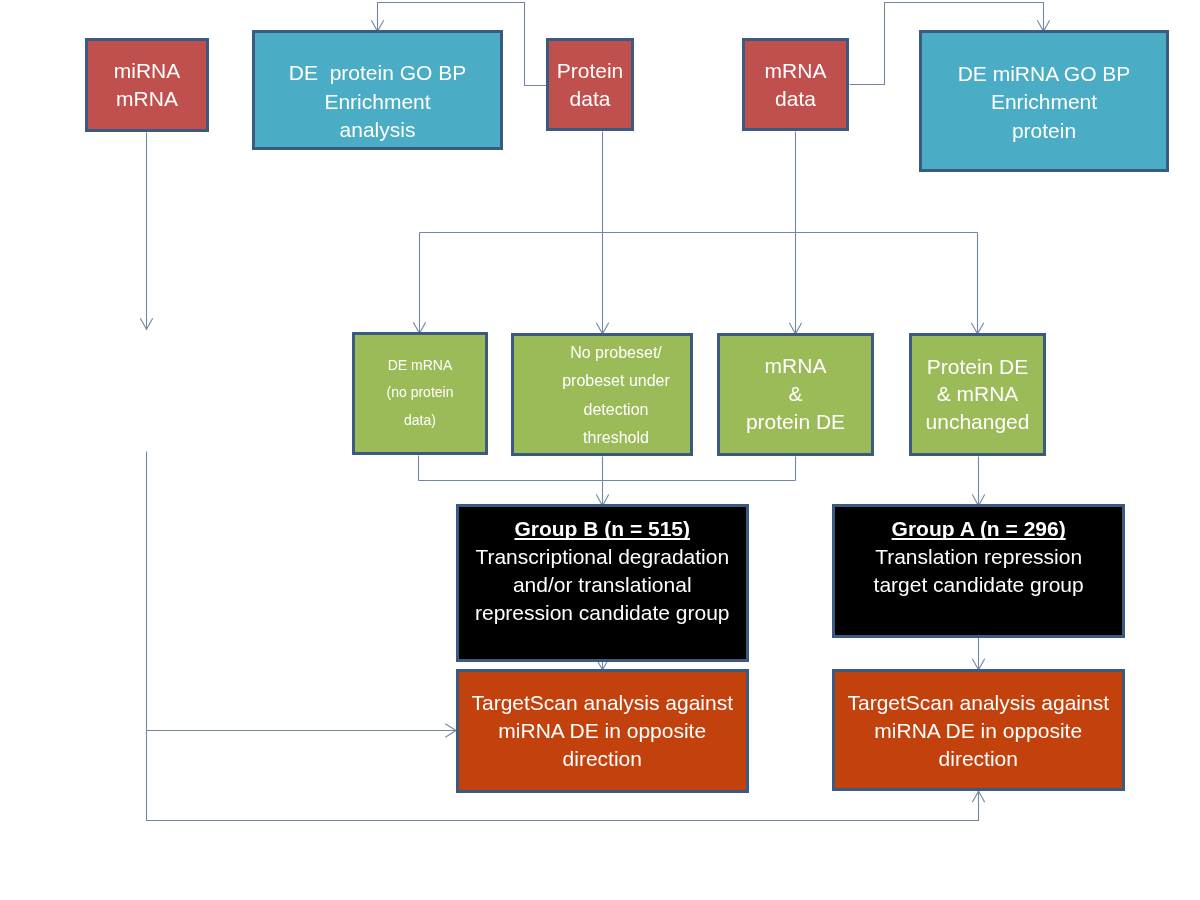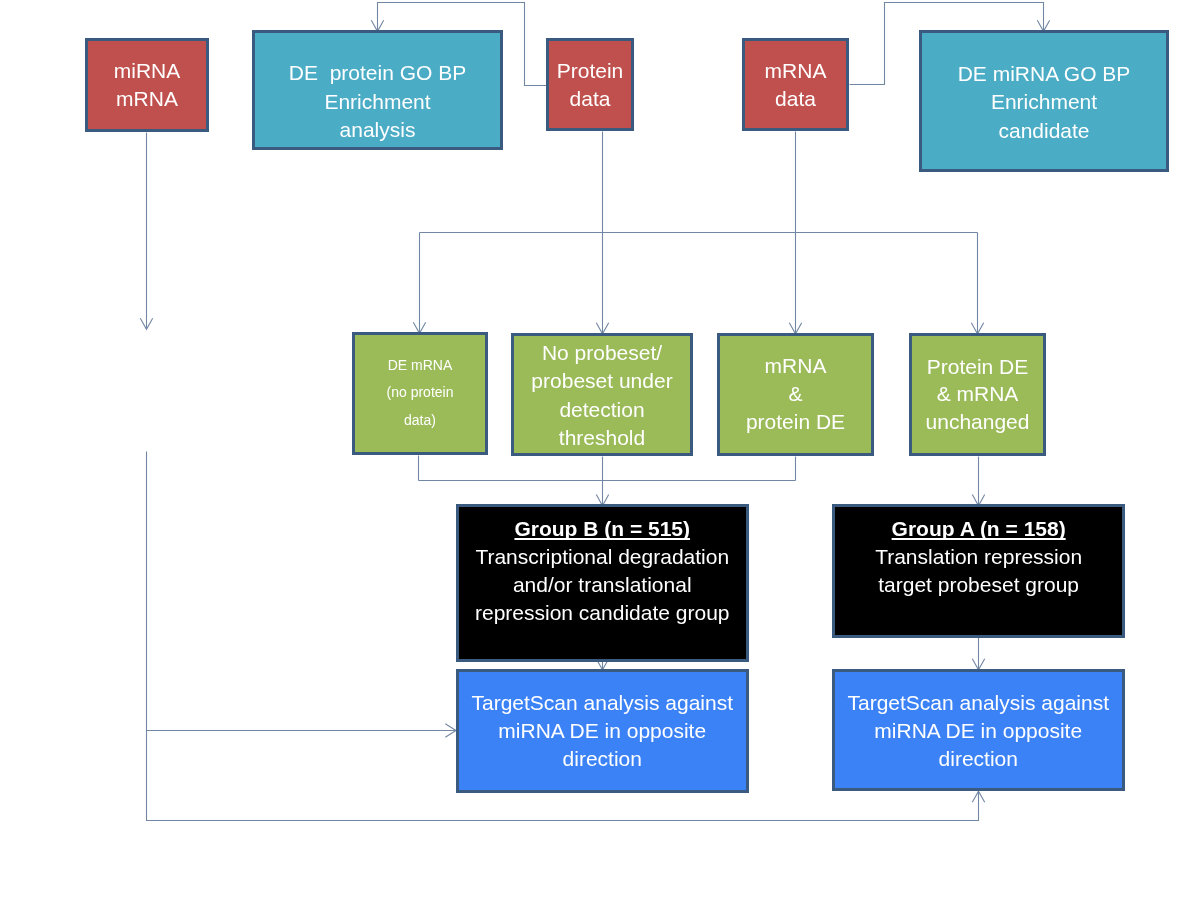--- a/index.html
+++ b/index.html
@@ -7,21 +7,21 @@
   body{width:1200px;height:900px;background:#ffffff;overflow:hidden;
        font-family:"Liberation Sans",sans-serif;}
   #canvas{position:relative;width:1200px;height:900px;background:#ffffff;}
   svg.wires{position:absolute;left:0;top:0;width:1200px;height:900px;pointer-events:none;}
   .node{position:absolute;box-sizing:border-box;color:#ffffff;text-align:center;}
   .node .txt{display:block;width:100%;white-space:pre-wrap;font-size:21px;line-height:28px;}
   .n-red,.n-cyan,.n-green,.n-blue{border:3.5px solid #3A5A80;}
   .n-red{background:#C0504D;}
   .n-cyan{background:#4BACC6;}
   .n-green{background:#9BBB59;}
-  .n-blue{background:#3b82f6;}
+  .n-blue{background:#c2410c;}
   .n-black{background:#000000;border:3.4px solid #3A5A80;}
   .n-black .head{display:block;width:100%;font-weight:bold;text-decoration:underline;
                  text-underline-offset:1.5px;text-decoration-thickness:2px;text-decoration-skip-ink:none;
                  font-size:21px;line-height:28px;}
   .n-black .txt{line-height:28px;text-align:center;}
 </style>
 </head>
 <body>
 
 <div id="canvas">
@@ -90,32 +90,32 @@
   </div>
 
   <div class="node n-red" style="left:742px;top:38px;width:107px;height:93px;padding-top:15.5px;">
     <span class="txt">mRNA
 data</span>
   </div>
 
   <div class="node n-cyan" style="left:919px;top:30px;width:250px;height:142px;padding-top:26.9px;">
     <span class="txt" style="line-height:28.5px;">DE miRNA GO BP
 Enrichment
-candidate</span>
+protein</span>
   </div>
 
 
   <div class="node n-green" style="left:352px;top:332px;width:136px;height:123px;padding-top:16.6px;">
     <span class="txt" style="font-size:14px;line-height:27.5px;">DE mRNA
 (no protein
 data)</span>
   </div>
 
   <div class="node n-green" style="left:511px;top:333px;width:182px;height:123px;padding-top:2.6px;">
-    <span class="txt" style="font-size:21px;line-height:28.6px;">No probeset/
+    <span class="txt" style="font-size:16px;line-height:28.6px;padding-left:14px;">No probeset/
 probeset under
 detection
 threshold</span>
   </div>
 
   <div class="node n-green" style="left:717px;top:333px;width:157px;height:123px;padding-top:15.8px;">
     <span class="txt" style="font-size:21px;line-height:27.9px;">mRNA
 &amp;
 protein DE</span>
   </div>
@@ -127,23 +127,23 @@
   </div>
 
   <div class="node n-black" style="left:455.5px;top:504.2px;width:293.5px;height:158px;padding-top:8.1px;">
     <span class="head">Group B (n = 515)</span>
     <span class="txt">Transcriptional degradation
 and/or translational
 repression candidate group</span>
   </div>
 
   <div class="node n-black" style="left:832px;top:504px;width:293.3px;height:133.5px;padding-top:7.9px;">
-    <span class="head">Group A (n = 158)</span>
+    <span class="head">Group A (n = 296)</span>
     <span class="txt">Translation repression
-target probeset group</span>
+target candidate group</span>
   </div>
 
   <div class="node n-blue" style="left:455.5px;top:668.5px;width:293.5px;height:124px;padding-top:17.6px;">
     <span class="txt">TargetScan analysis against
 miRNA DE in opposite
 direction</span>
   </div>
 
   <div class="node n-blue" style="left:832px;top:668.5px;width:292.5px;height:122.5px;padding-top:17.6px;">
     <span class="txt">TargetScan analysis against

